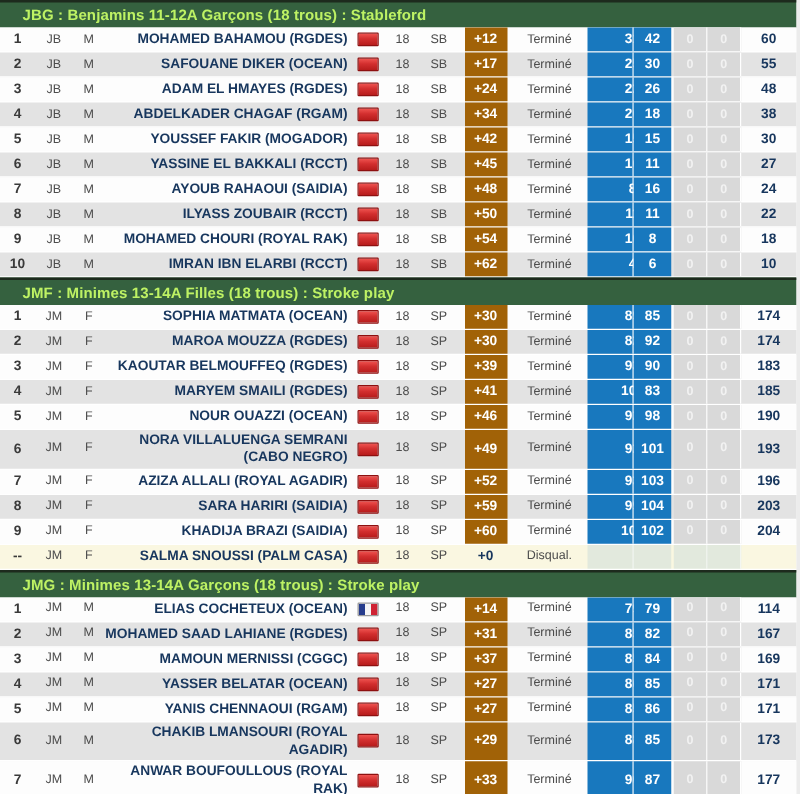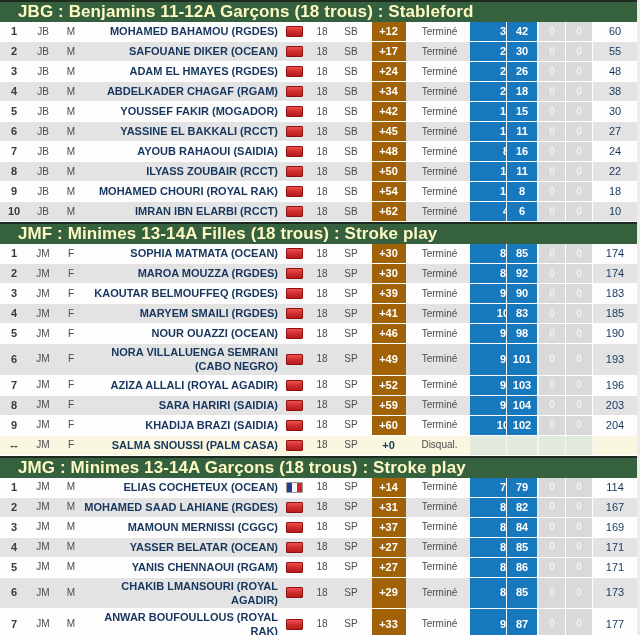--- a/index.html
+++ b/index.html
@@ -18,23 +18,23 @@
   .section-header{
     height:22px;
     background:#35613f;
     border-top:2px solid #1d2a1d;
     display:flex;
     align-items:center;
     padding-left:18px;
     box-sizing:border-box;
   }
   .section-title{
-    color:#fef9c3;
+    color:#bef264;
     font-weight:bold;
-    font-size:17px;
+    font-size:12px;
     letter-spacing:.1px;
     white-space:nowrap;
   }
   
   .row{
     display:flex;
     align-items:stretch;
     min-height:19px;
     border-bottom:1px solid #ffffff;
     box-sizing:border-box;
@@ -98,21 +98,21 @@
     background:#d9d9d9;
     color:#f2f2f2;
     font-weight:bold;
     font-size:10px;
   }
   .c-z1{margin-left:2px;border-right:1px solid #ffffff;}
   .c-z2{border-right:1px solid #ffffff;}
   .c-total{
     flex:1;
     font-size:11px;
-    font-weight:normal;
+    font-weight:bold;
     color:#17365d;
   }
   
   .row.disq .c-r1,.row.disq .c-r2,
   .row.disq .c-z1,.row.disq .c-z2{
     background:rgba(24,120,190,0.10);
     color:transparent;
     border-right-color:rgba(255,255,255,0.6);
   }
   

